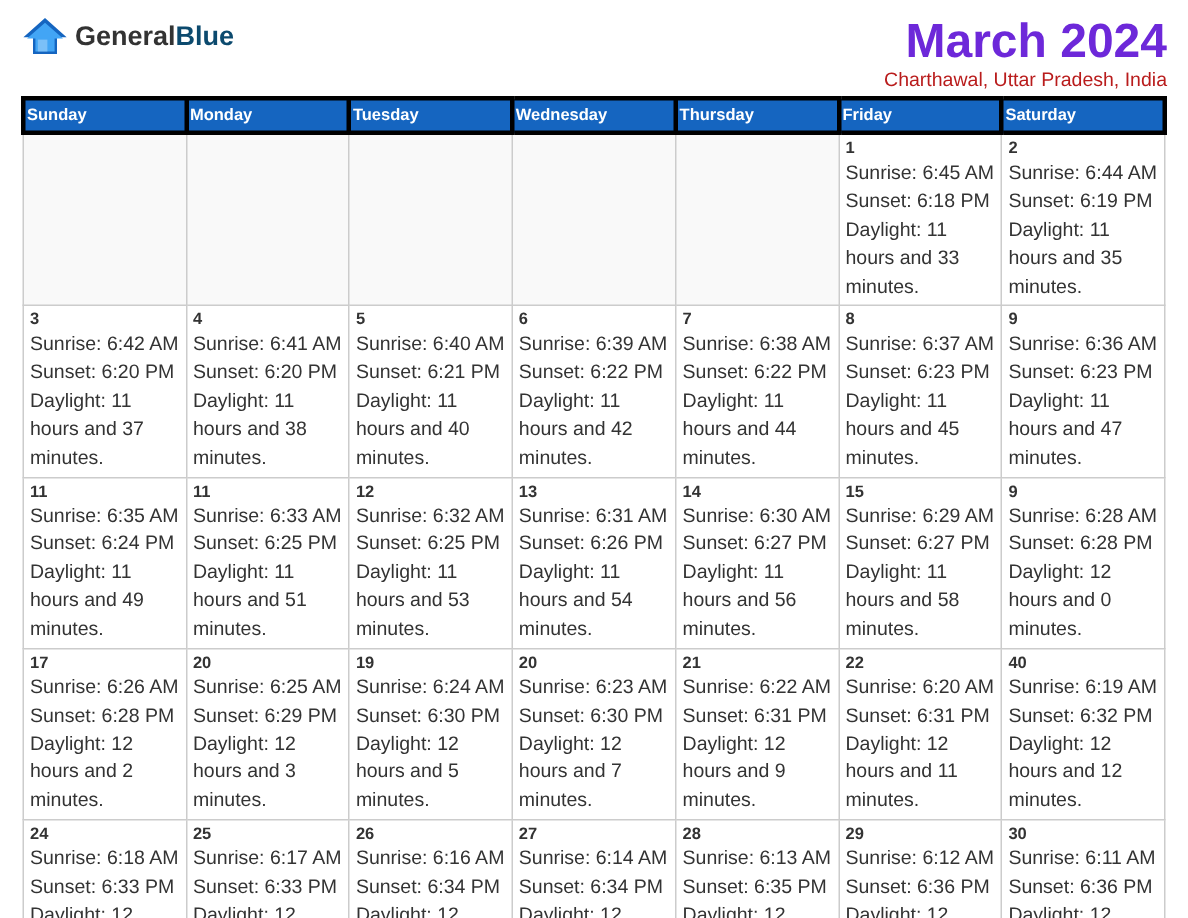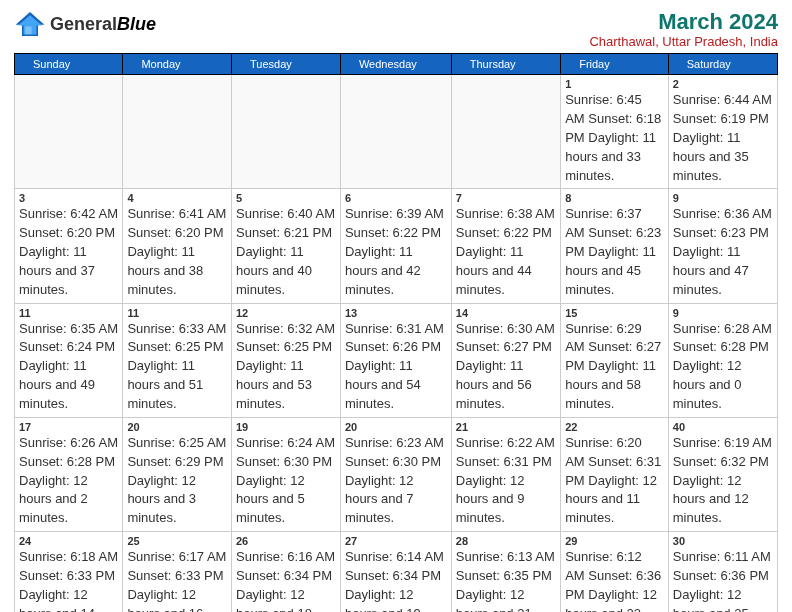--- a/index.html
+++ b/index.html
@@ -26,51 +26,51 @@
       display: flex;
       align-items: center;
       gap: 4px;
     }
     .logo-text {
       font-size: 18px;
       font-weight: bold;
       color: #333;
       line-height: 1;
     }
-    .logo-text span.blue { color: #000000; font-style: italic; }
+    .logo-text span.blue { color: #0c4a6e; }
     .logo-icon {
       width: 32px;
       height: 28px;
     }
     .title-area {
       text-align: right;
     }
     .month-title {
-      font-size: 22px;
+      font-size: 32px;
       font-weight: bold;
-      color: #0f766e;
+      color: #6d28d9;
       line-height: 1.1;
     }
     .subtitle {
       font-size: 13px;
       color: #b91c1c;
     }
     .calendar-table {
       width: 100%;
       border-collapse: collapse;
       margin-top: 4px;
     }
     .calendar-table th {
       background: #1565c0;
       color: #fff;
       font-size: 11px;
-      font-weight: normal;
+      font-weight: bold;
       text-align: left;
-      padding: 4px 18px;
-      border: 1px solid #000000;
+      padding: 4px 1px;
+      border: 3px solid #000000;
     }
     .calendar-table td {
       vertical-align: top;
       border: 1px solid #ccc;
       padding: 3px 4px;
       font-size: 8.5px;
       color: #333;
       width: 113px;
       height: 72px;
     }

